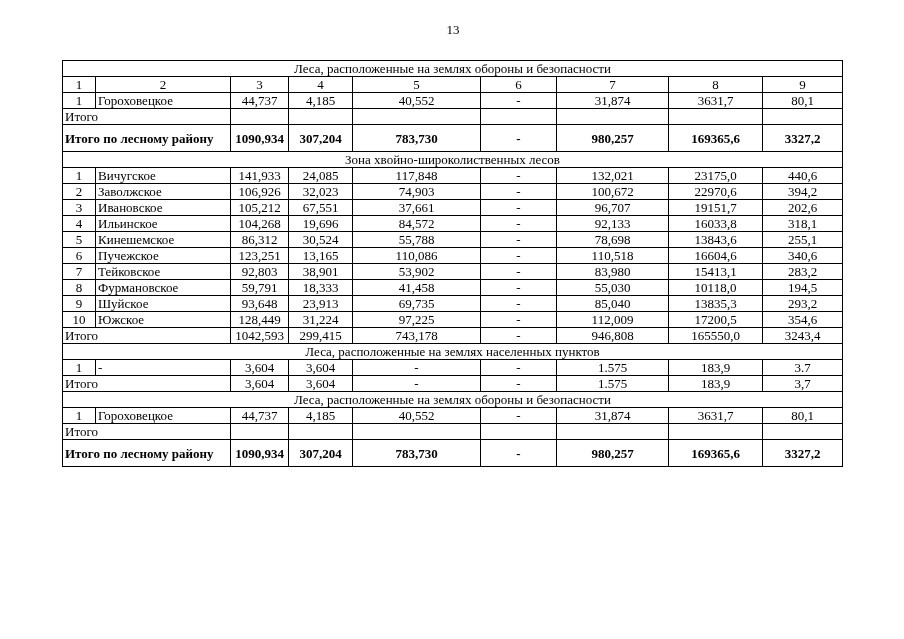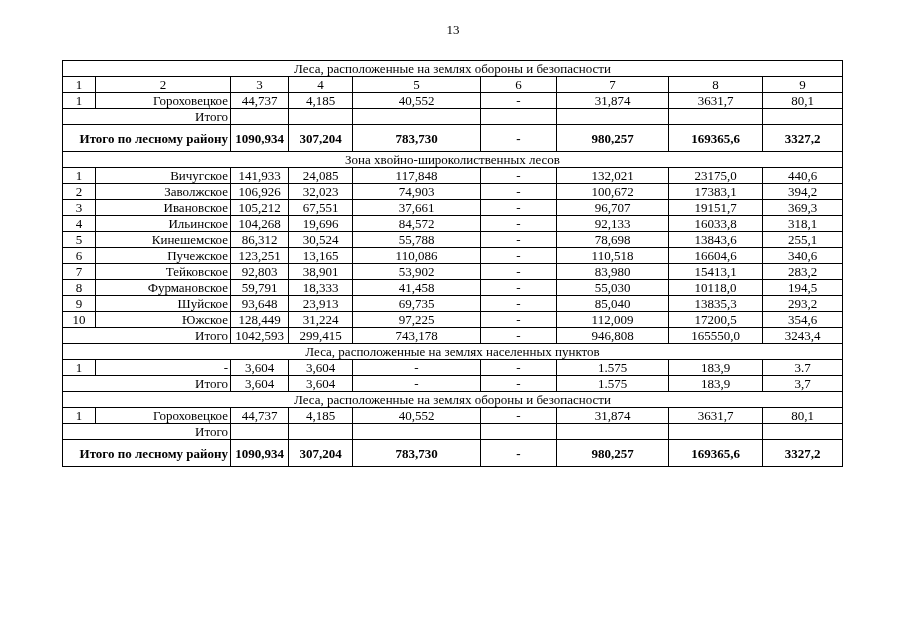--- a/index.html
+++ b/index.html
@@ -32,21 +32,21 @@
   table.main td {
     border: 1px solid #000;
     padding: 0 2px;
     line-height: 15px;
     height: 15px;
     white-space: nowrap;
     overflow: hidden;
     vertical-align: middle;
   }
   td.center { text-align: center; }
-  td.left { text-align: right; }
+  td.left { text-align: left; }
   td.section { text-align: center; }
   tr.tall td { height: 26px; font-weight: bold; }
 </style>
 </head>
 <body>
 
 <div class="page-number">13</div>
 
 <table class="main">
   <colgroup>
@@ -121,33 +121,33 @@
         <td class="center">440,6</td>
       </tr>
       <tr>
         <td class="center">2</td>
         <td class="left">Заволжское</td>
         <td class="center">106,926</td>
         <td class="center">32,023</td>
         <td class="center">74,903</td>
         <td class="center">-</td>
         <td class="center">100,672</td>
-        <td class="center">17383,1</td>
+        <td class="center">22970,6</td>
         <td class="center">394,2</td>
       </tr>
       <tr>
         <td class="center">3</td>
         <td class="left">Ивановское</td>
         <td class="center">105,212</td>
         <td class="center">67,551</td>
         <td class="center">37,661</td>
         <td class="center">-</td>
         <td class="center">96,707</td>
         <td class="center">19151,7</td>
-        <td class="center">369,3</td>
+        <td class="center">202,6</td>
       </tr>
       <tr>
         <td class="center">4</td>
         <td class="left">Ильинское</td>
         <td class="center">104,268</td>
         <td class="center">19,696</td>
         <td class="center">84,572</td>
         <td class="center">-</td>
         <td class="center">92,133</td>
         <td class="center">16033,8</td>

